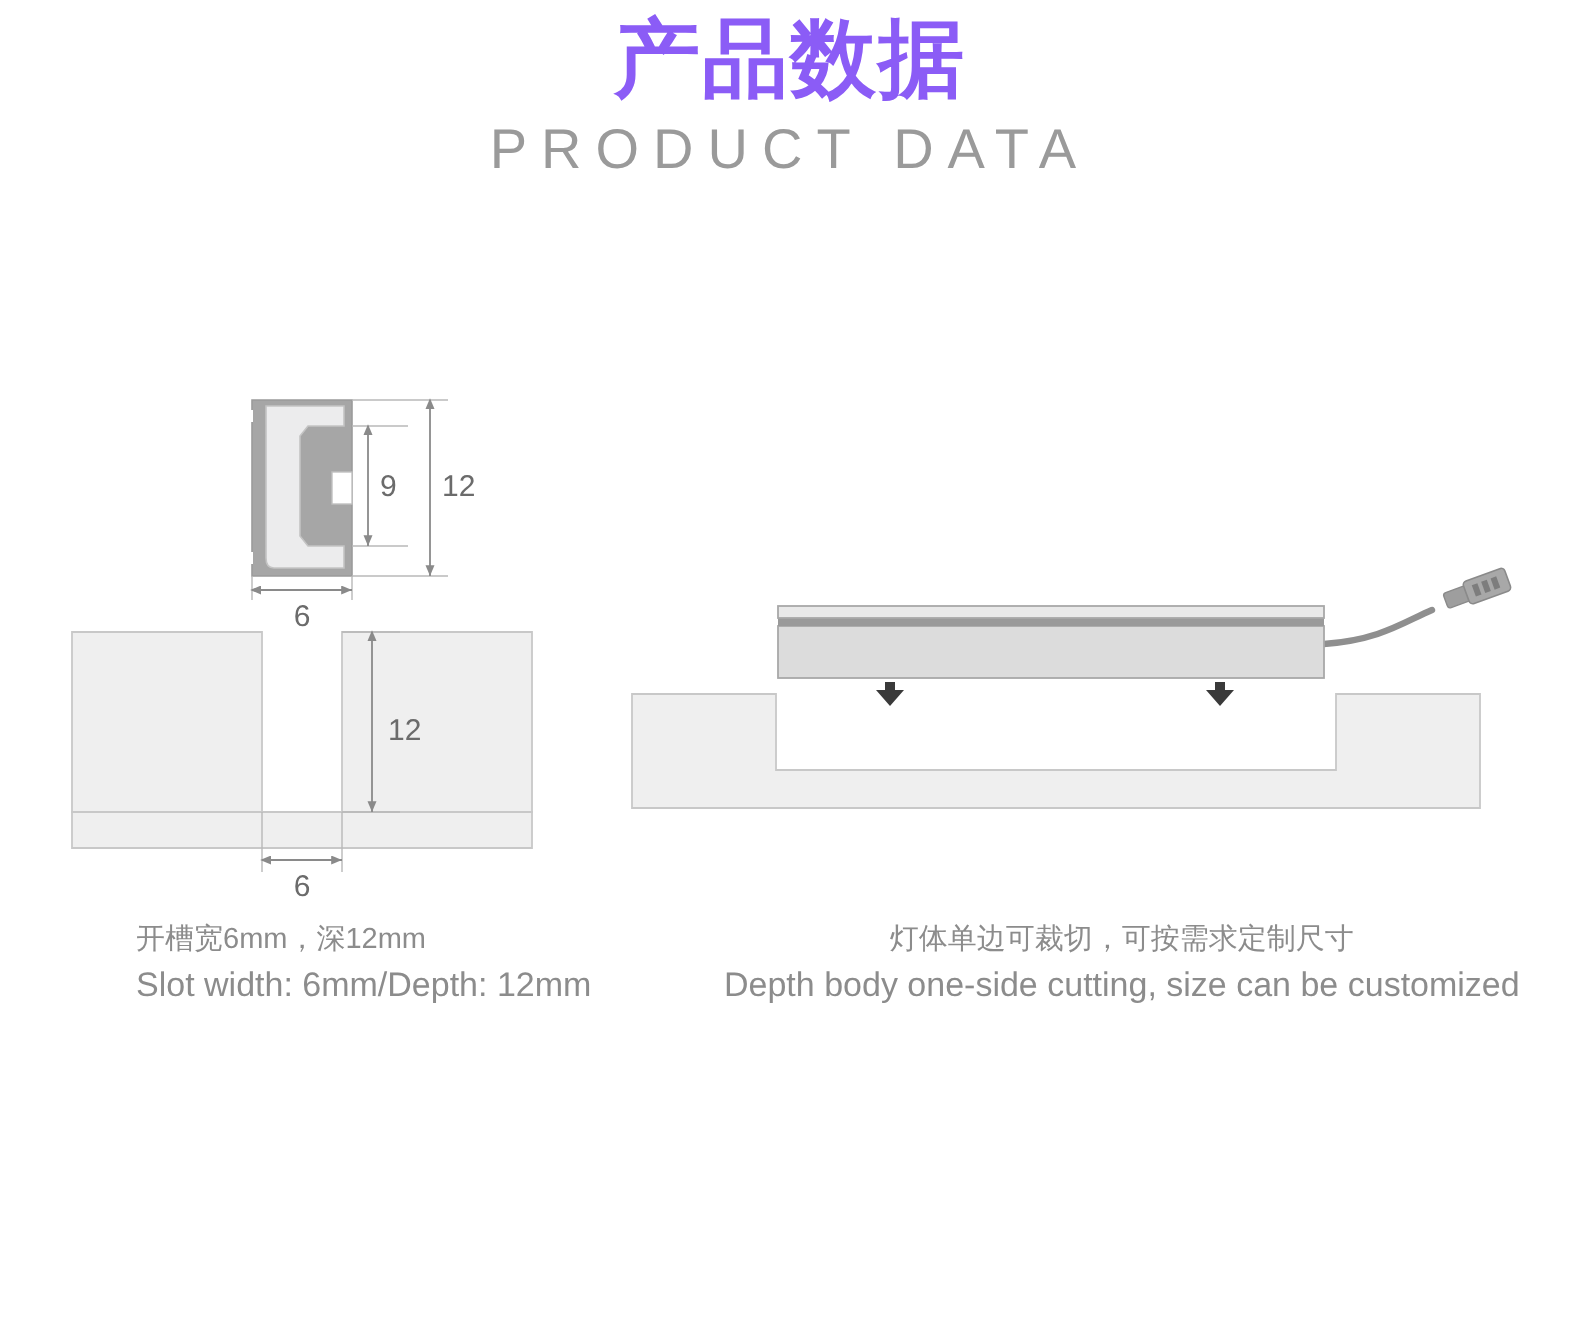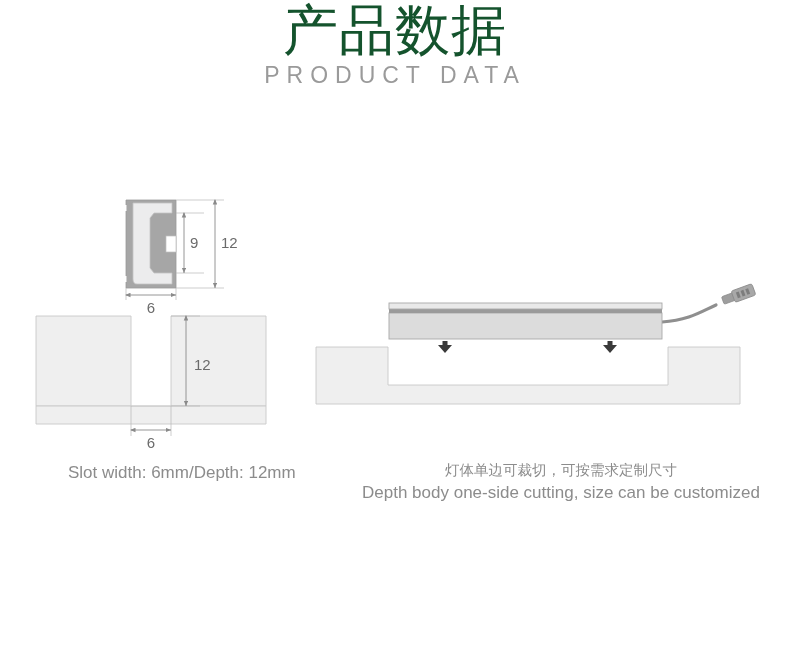--- a/index.html
+++ b/index.html
@@ -19,30 +19,30 @@
   .header {
     position: absolute;
     left: 0;
     top: 0;
     width: 790px;
     text-align: center;
   }
   .title-cn {
     margin: 0;
     padding-top: 4px;
-    font-size: 55px;
+    font-size: 43px;
     line-height: 52px;
-    font-weight: 400;
-    color: #14532d;
+    font-weight: 700;
+    color: #8b5cf6;
     letter-spacing: 1px;
   }
   .title-en {
     margin: 0;
     padding-top: 6px;
-    font-size: 23px;
+    font-size: 28px;
     line-height: 26px;
     font-weight: 400;
     color: #9a9a9a;
     letter-spacing: 7px;
   }
 
   
   .canvas {
     position: absolute;
     left: 0;
@@ -189,19 +189,20 @@
     <g fill="#3a3a3a">
       <rect x="607.5" y="341" width="5" height="5"></rect>
       <path d="M603,345 L617,345 L610,353 Z"></path>
     </g>
   </g>
 
 </svg>
 </div>
 
 <div class="caption" id="caption-left">
+  <p class="cn">开槽宽6mm，深12mm</p>
   <p class="en">Slot width: 6mm/Depth: 12mm</p>
 </div>
 
 <div class="caption" id="caption-right">
   <p class="cn">灯体单边可裁切，可按需求定制尺寸</p>
   <p class="en">Depth body one-side cutting, size can be customized</p>
 </div>
 
 </body></html>

